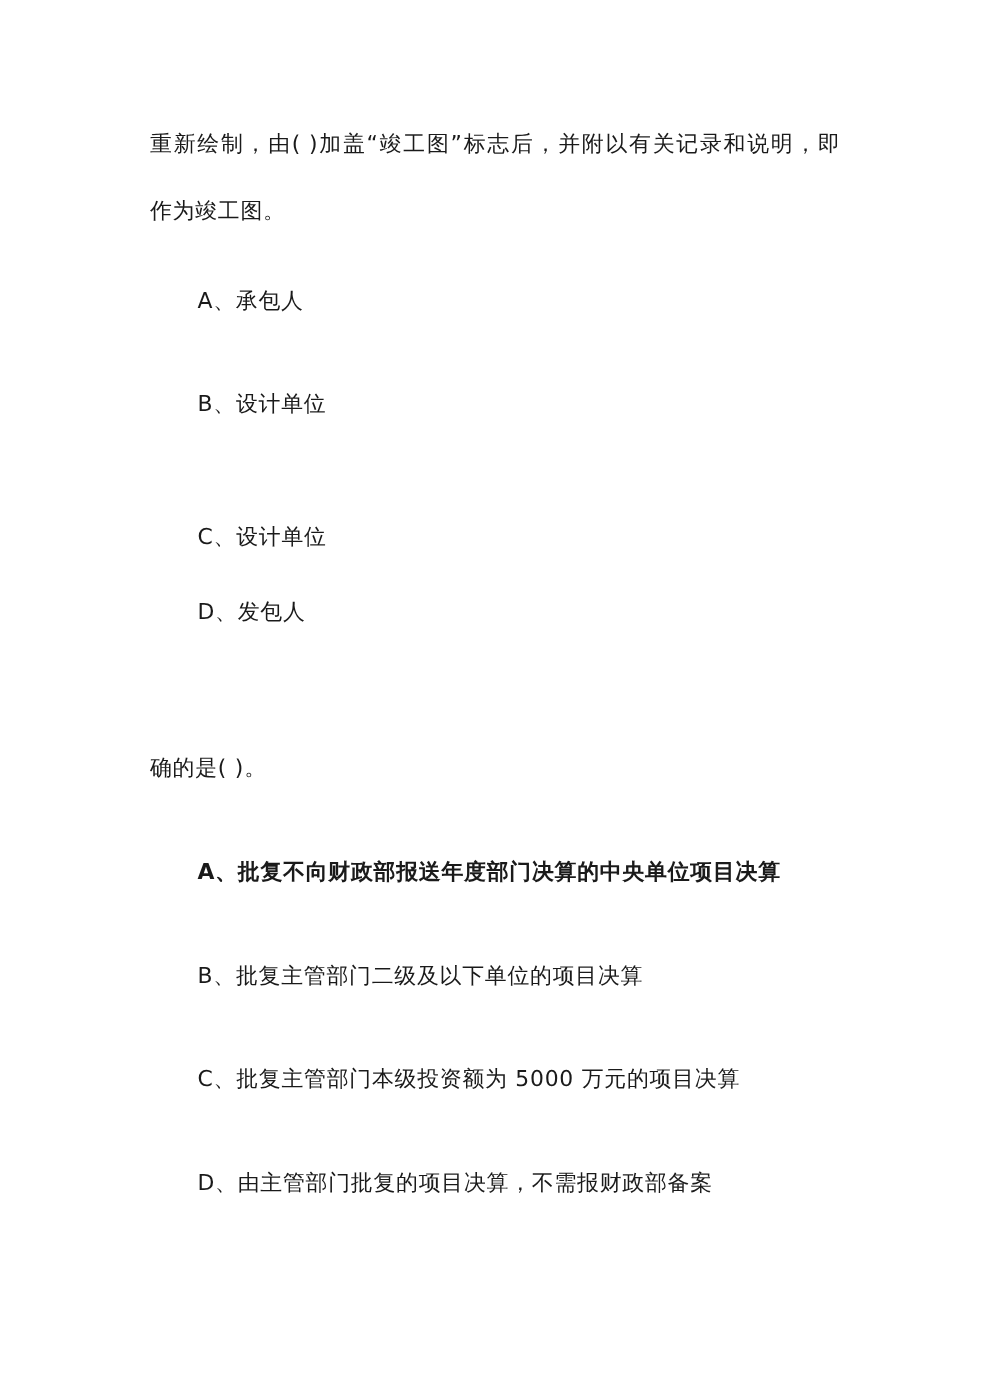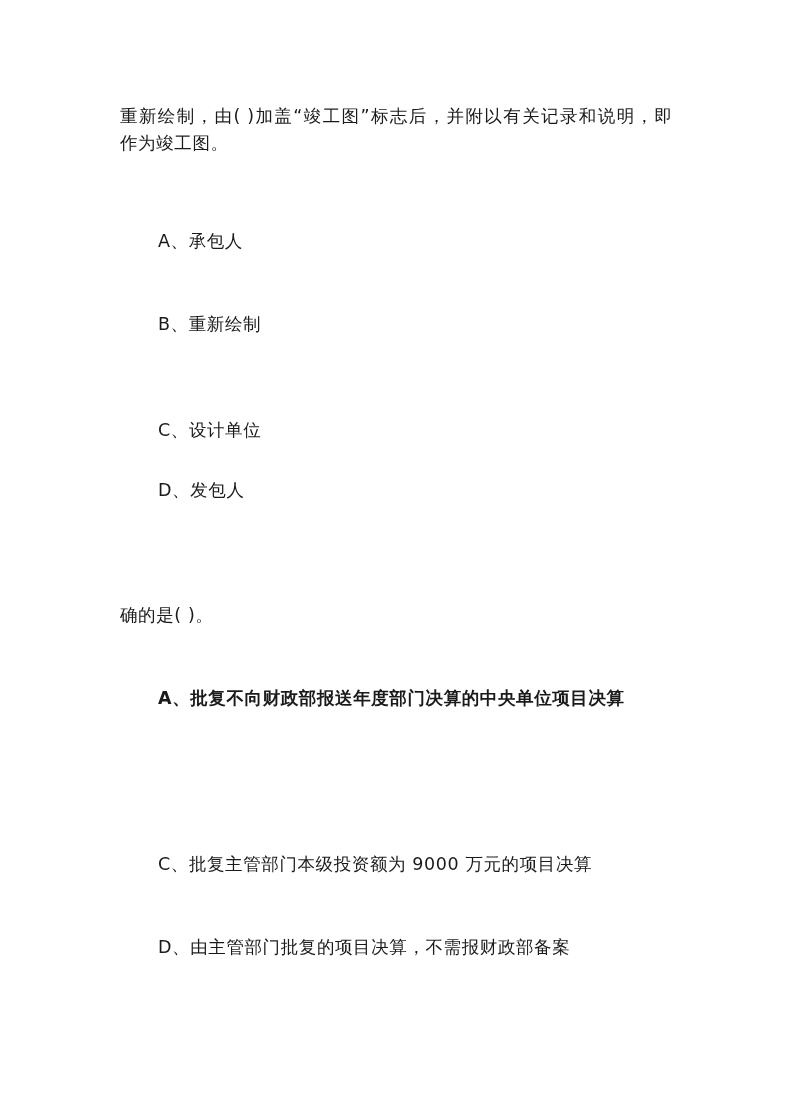--- a/index.html
+++ b/index.html
@@ -37,26 +37,27 @@
       letter-spacing: 0;
     }
     .justify-line.indent { width: 514px; }
   </style>
 </head>
 <body>
 
 <div class="page">
 
   <div class="line justify-line" style="top:105px;">重新绘制，由(    )加盖“竣工图”标志后，并附以有关记录和说明，即</div>
-  <div class="line" style="top:132px;">作为竣工图。</div>
+  <div class="line" style="top:158px;">作为竣工图。</div>
 
   <div class="line indent" style="top:230px;">A、承包人</div>
-  <div class="line indent" style="top:313px;">B、重新绘制</div>
+  <div class="line indent" style="top:313px;">B、设计单位</div>
   <div class="line indent" style="top:419px;">C、设计单位</div>
   <div class="line indent" style="top:479px;">D、发包人</div>
 
   <div class="line" style="top:604px;">确的是(    )。</div>
 
   <div class="line indent" style="top:687px;font-weight:bold;">A、批复不向财政部报送年度部门决算的中央单位项目决算</div>
-  <div class="line indent" style="top:853px;">C、批复主管部门本级投资额为  9000  万元的项目决算</div>
+  <div class="line indent" style="top:770px;">B、批复主管部门二级及以下单位的项目决算</div>
+  <div class="line indent" style="top:853px;">C、批复主管部门本级投资额为  5000  万元的项目决算</div>
   <div class="line indent" style="top:936px;">D、由主管部门批复的项目决算，不需报财政部备案</div>
 
 </div>
 
 </body></html>

